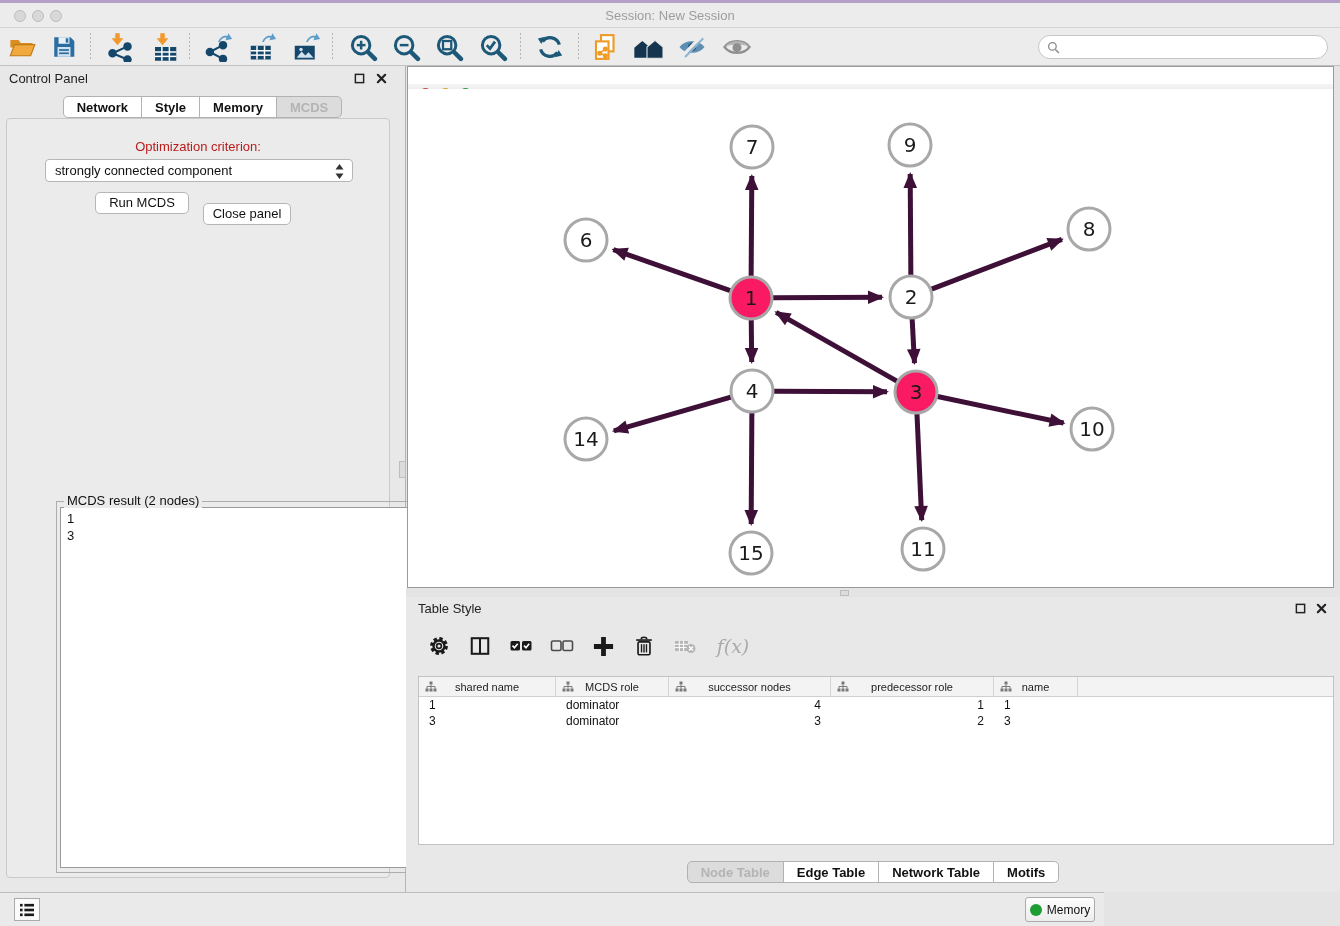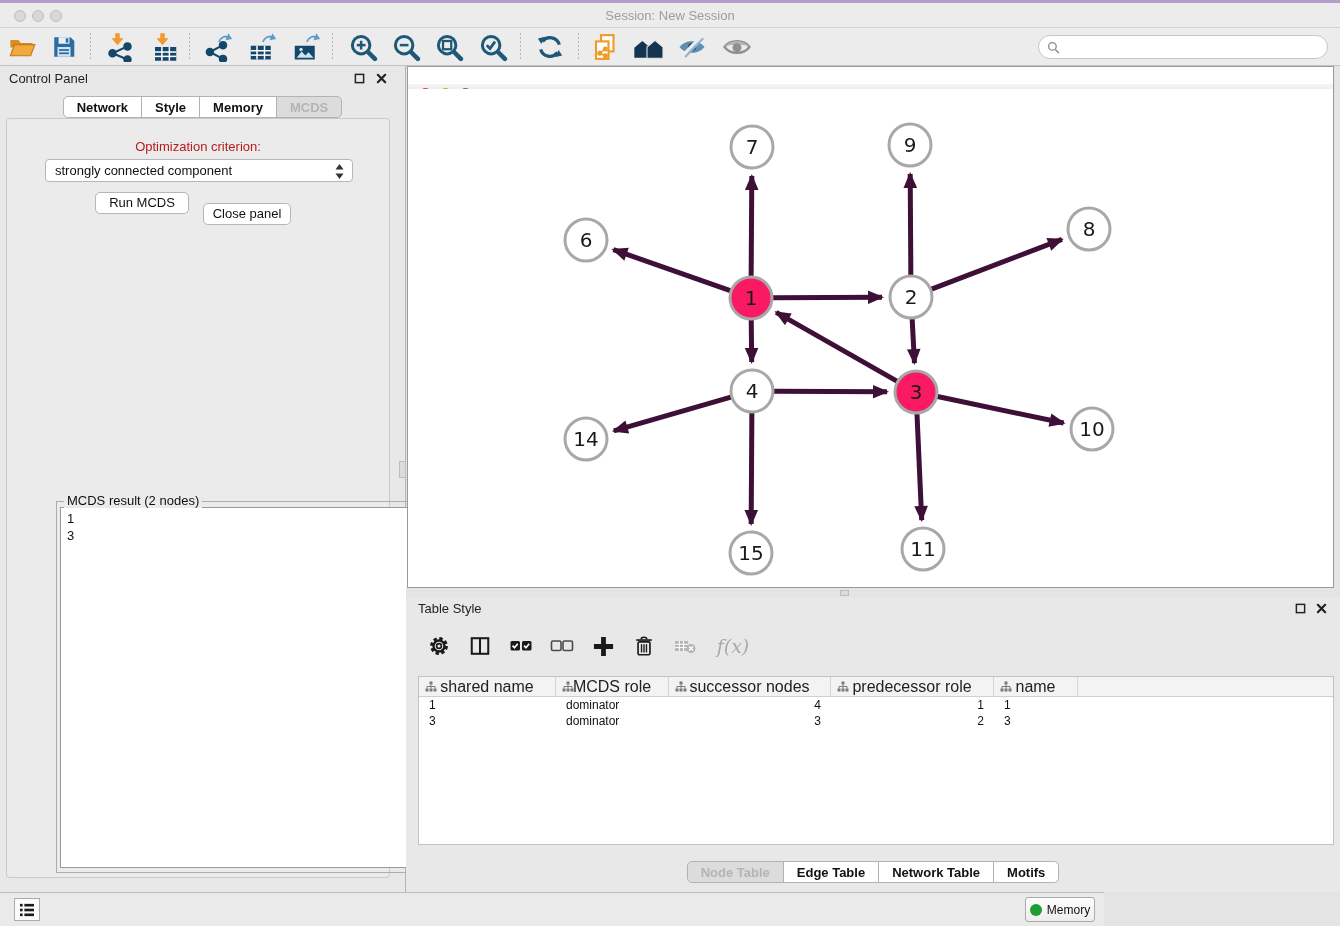--- a/index.html
+++ b/index.html
@@ -63,21 +63,21 @@
 
   
   .table-panel { position: absolute; left: 406px; top: 597px; width: 934px; height: 295px; background: #e8e8e8; }
   .tp-header { position: absolute; left: 0; top: 0; width: 100%; height: 24px; }
   .tp-header .panel-header-text { position: absolute; left: 12px; top: 4px; }
   .tp-toolbar { position: absolute; left: 8px; top: 28px; height: 42px; display: flex; align-items: center; gap: 15px; padding-left: 12px; }
   .tp-tbtn { width: 26px; height: 26px; display: flex; align-items: center; justify-content: center; }
   .fx-label { font-family: "DejaVu Serif", serif; font-style: italic; font-size: 19px; color: #a9a9a9; }
   .data-table { position: absolute; left: 12px; top: 79px; width: 916px; height: 169px; background: #fff; border: 1px solid #c2c2c2; overflow: hidden; }
   .thead { display: flex; height: 20px; background: #f3f3f3; border-bottom: 1px solid #cfcfcf; }
-  .th { position: relative; display: flex; align-items: center; justify-content: center; font-size: 16px; color: #222; border-right: 1px solid #d5d5d5; flex-shrink: 0; }
+  .th { position: relative; display: flex; align-items: center; justify-content: center; font-size: 11px; color: #222; border-right: 1px solid #d5d5d5; flex-shrink: 0; }
   .th .tree-ic { position: absolute; left: 6px; top: 4px; }
   .tr { display: flex; height: 16px; }
   .td { font-size: 12px; color: #111; line-height: 16px; flex-shrink: 0; padding: 0 10px; overflow: hidden; white-space: nowrap; }
   .tp-tabs { position: absolute; left: 0; right: 0; top: 264px; text-align: center; }
 
   
   .statusbar { position: absolute; left: 0; top: 892px; width: 1104px; height: 34px; background: #eaeaea; border-top: 1px solid #bdbdbd; }
   .list-btn { position: absolute; left: 14px; top: 5px; width: 26px; height: 23px; background: #fbfbfb; border: 1px solid #ababab; display: flex; align-items: center; justify-content: center; }
   .mem-btn { position: absolute; right: 9px; top: 4px; width: 70px; height: 25px; background: linear-gradient(#fdfdfd,#ededed); border: 1px solid #ababab; border-radius: 3px; display: flex; align-items: center; justify-content: center; gap: 5px; font-size: 12px; color: #111; }
   .mem-dot { width: 12px; height: 12px; border-radius: 50%; background: #1d9e33; }

